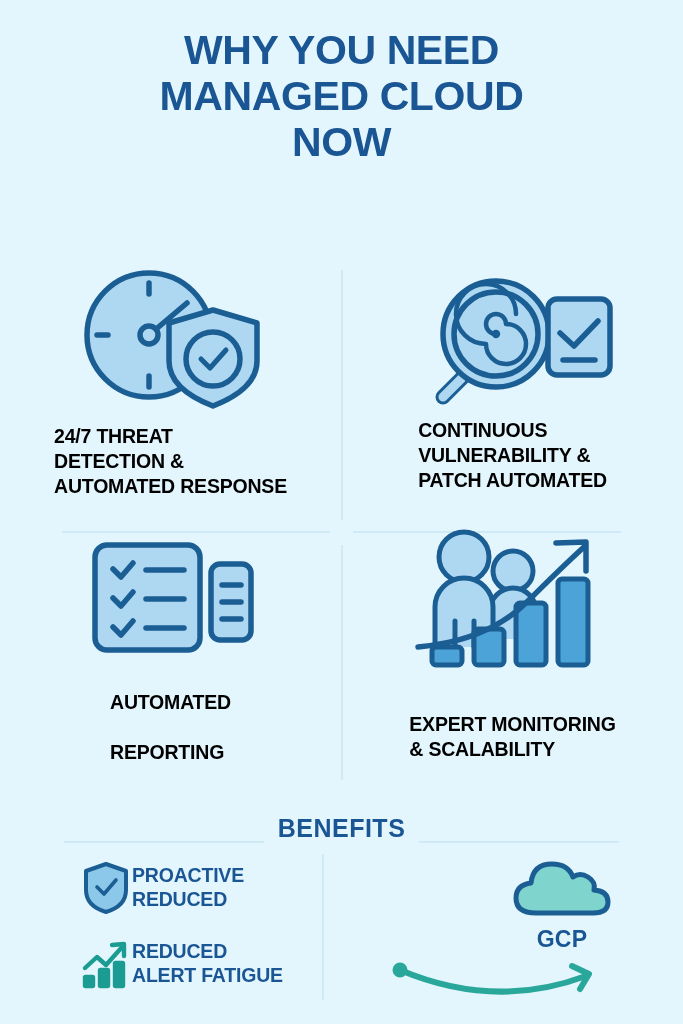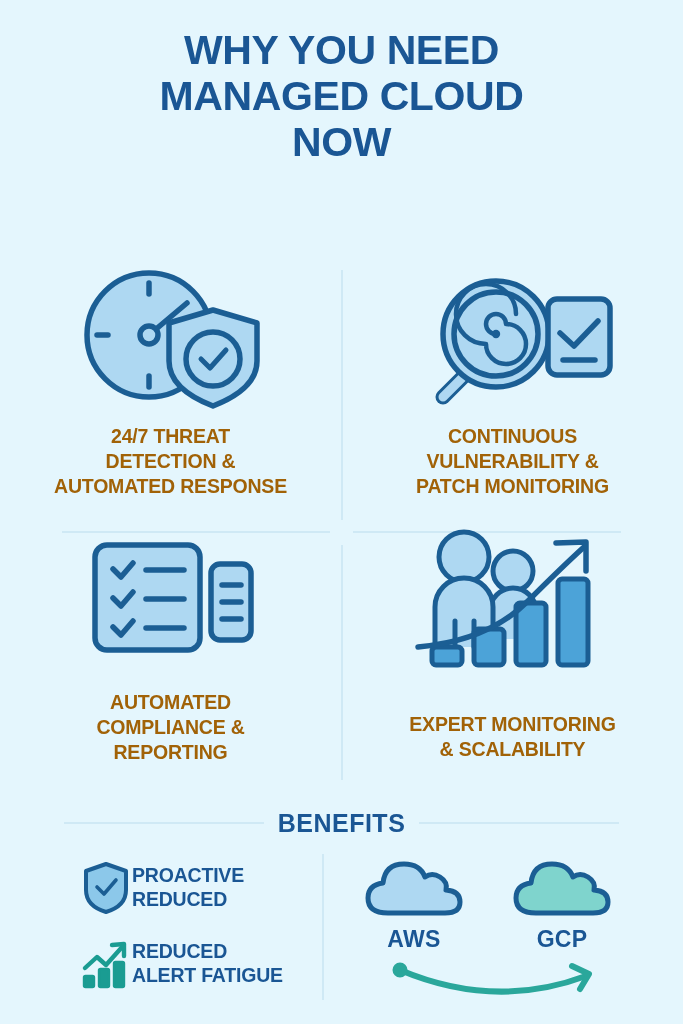--- a/index.html
+++ b/index.html
@@ -48,30 +48,30 @@
   .cell-3 { left: 342px; top: 266px; }
 
   .cell-icon {
     height: 160px;
     display: flex;
     align-items: center;
     justify-content: center;
   }
   .cell-2 .cell-icon, .cell-3 .cell-icon { height: 150px; }
   .cell-label {
-    color: #a16207;
+    color: #000000;
     font-size: 19.5px;
     font-weight: bold;
     line-height: 1.28;
-    text-align: center;
+    text-align: left;
     letter-spacing: -0.2px;
     padding: 0 6px;
   }
   .cell-0 .cell-label { margin-top: 6px; }
-  .cell-1 .cell-label { margin-top: 6px; }
+  .cell-1 .cell-label { }
   .cell-2 .cell-label { margin-top: 16px; }
   .cell-3 .cell-label { margin-top: 38px; }
 
   
   .div-v {
     position: absolute;
     width: 2px;
     background: #cfe9f5;
   }
   .div-h {
@@ -82,21 +82,21 @@
   .dv1 { left: 341px; top: 270px; height: 250px; }
   .dv2 { left: 341px; top: 545px; height: 235px; }
   .dh1 { left: 62px;  top: 531px; width: 268px; }
   .dh2 { left: 353px; top: 531px; width: 268px; }
 
   
   .ben-head {
     position: absolute;
     left: 0; top: 803px;
     width: 683px; height: 40px;
-    display: flex; align-items: center; justify-content: center;
+    display: flex; align-items: flex-end; justify-content: center;
     gap: 14px;
   }
   .ben-rule { height: 2px; background: #cfe9f5; width: 200px; }
   .ben-title {
     color: #1a5694;
     font-size: 25px;
     font-weight: bold;
     letter-spacing: 0.5px;
     white-space: nowrap;
   }
@@ -213,21 +213,21 @@
             <circle cx="88" cy="71" r="4.2" fill="#1b5e94" stroke="none"></circle>
             <rect x="140" y="36" width="62" height="76" rx="9" fill="#aed8f2"></rect>
             <polyline points="152,70 166,83 190,58" stroke-width="5.5"></polyline>
             <line x1="155" y1="97" x2="187" y2="97" stroke-width="5.5"></line>
           </g>
         </svg>
       </div>
       <div class="cell-label">
         <span>CONTINUOUS</span><br>
         <span>VULNERABILITY &amp;</span><br>
-        <span>PATCH MONITORING</span>
+        <span>PATCH AUTOMATED</span>
       </div>
     </div>
 
     <div class="cell cell-2">
       <div class="cell-icon">
         <svg width="175" height="125" viewBox="0 0 175 125">
           <g fill="none" stroke="#1b5e94" stroke-width="5.5" stroke-linecap="round" stroke-linejoin="round">
             <rect x="12" y="8" width="105" height="105" rx="12" fill="#aed8f2"></rect>
             <polyline points="30,32 38,40 50,26"></polyline>
             <line x1="63" y1="33" x2="101" y2="33"></line>
@@ -237,21 +237,21 @@
             <line x1="63" y1="91" x2="101" y2="91"></line>
             <rect x="128" y="27" width="40" height="76" rx="9" fill="#aed8f2"></rect>
             <line x1="139" y1="48" x2="158" y2="48"></line>
             <line x1="139" y1="65" x2="158" y2="65"></line>
             <line x1="139" y1="82" x2="158" y2="82"></line>
           </g>
         </svg>
       </div>
       <div class="cell-label">
         <span>AUTOMATED</span><br>
-        <span>COMPLIANCE &amp;</span><br>
+        <br>
         <span>REPORTING</span>
       </div>
     </div>
 
     <div class="cell cell-3">
       <div class="cell-icon">
         <svg width="205" height="140" viewBox="0 0 205 140">
           <g fill="none" stroke="#1b5e94" stroke-width="5" stroke-linecap="round" stroke-linejoin="round">
             <circle cx="103" cy="42" r="20" fill="#aed8f2"></circle>
             <path d="M80 110 L80 82 a23 23 0 0 1 46 0 L126 110" fill="#aed8f2"></path>
@@ -316,26 +316,20 @@
           <span>REDUCED</span><br>
           <span>ALERT FATIGUE</span>
         </div>
       </div>
     </div>
 
     <div class="ben-div"></div>
 
     <div class="ben-right">
 
-      <div class="cloud-col cloud-aws">
-        <svg width="104" height="62" viewBox="0 0 104 62">
-          <path d="M26 57 Q6 57 6 42 Q6 29 21 27 Q23 8 42 8 Q58 8 63 21 Q70 16 78 21 Q86 26 84 34 Q98 35 98 46 Q98 57 83 57 Z" fill="#aed8f2" stroke="#1b5e94" stroke-width="5" stroke-linejoin="round"></path>
-        </svg>
-        <div class="cloud-label">AWS</div>
-      </div>
 
       <div class="cloud-col cloud-gcp">
         <svg width="104" height="62" viewBox="0 0 104 62">
           <path d="M26 57 Q6 57 6 42 Q6 29 21 27 Q23 8 42 8 Q58 8 63 21 Q70 16 78 21 Q86 26 84 34 Q98 35 98 46 Q98 57 83 57 Z" fill="#7fd4cd" stroke="#1b5e94" stroke-width="5" stroke-linejoin="round"></path>
         </svg>
         <div class="cloud-label">GCP</div>
       </div>
 
       <div class="cloud-arrow">
         <svg width="220" height="46" viewBox="0 0 220 46">

